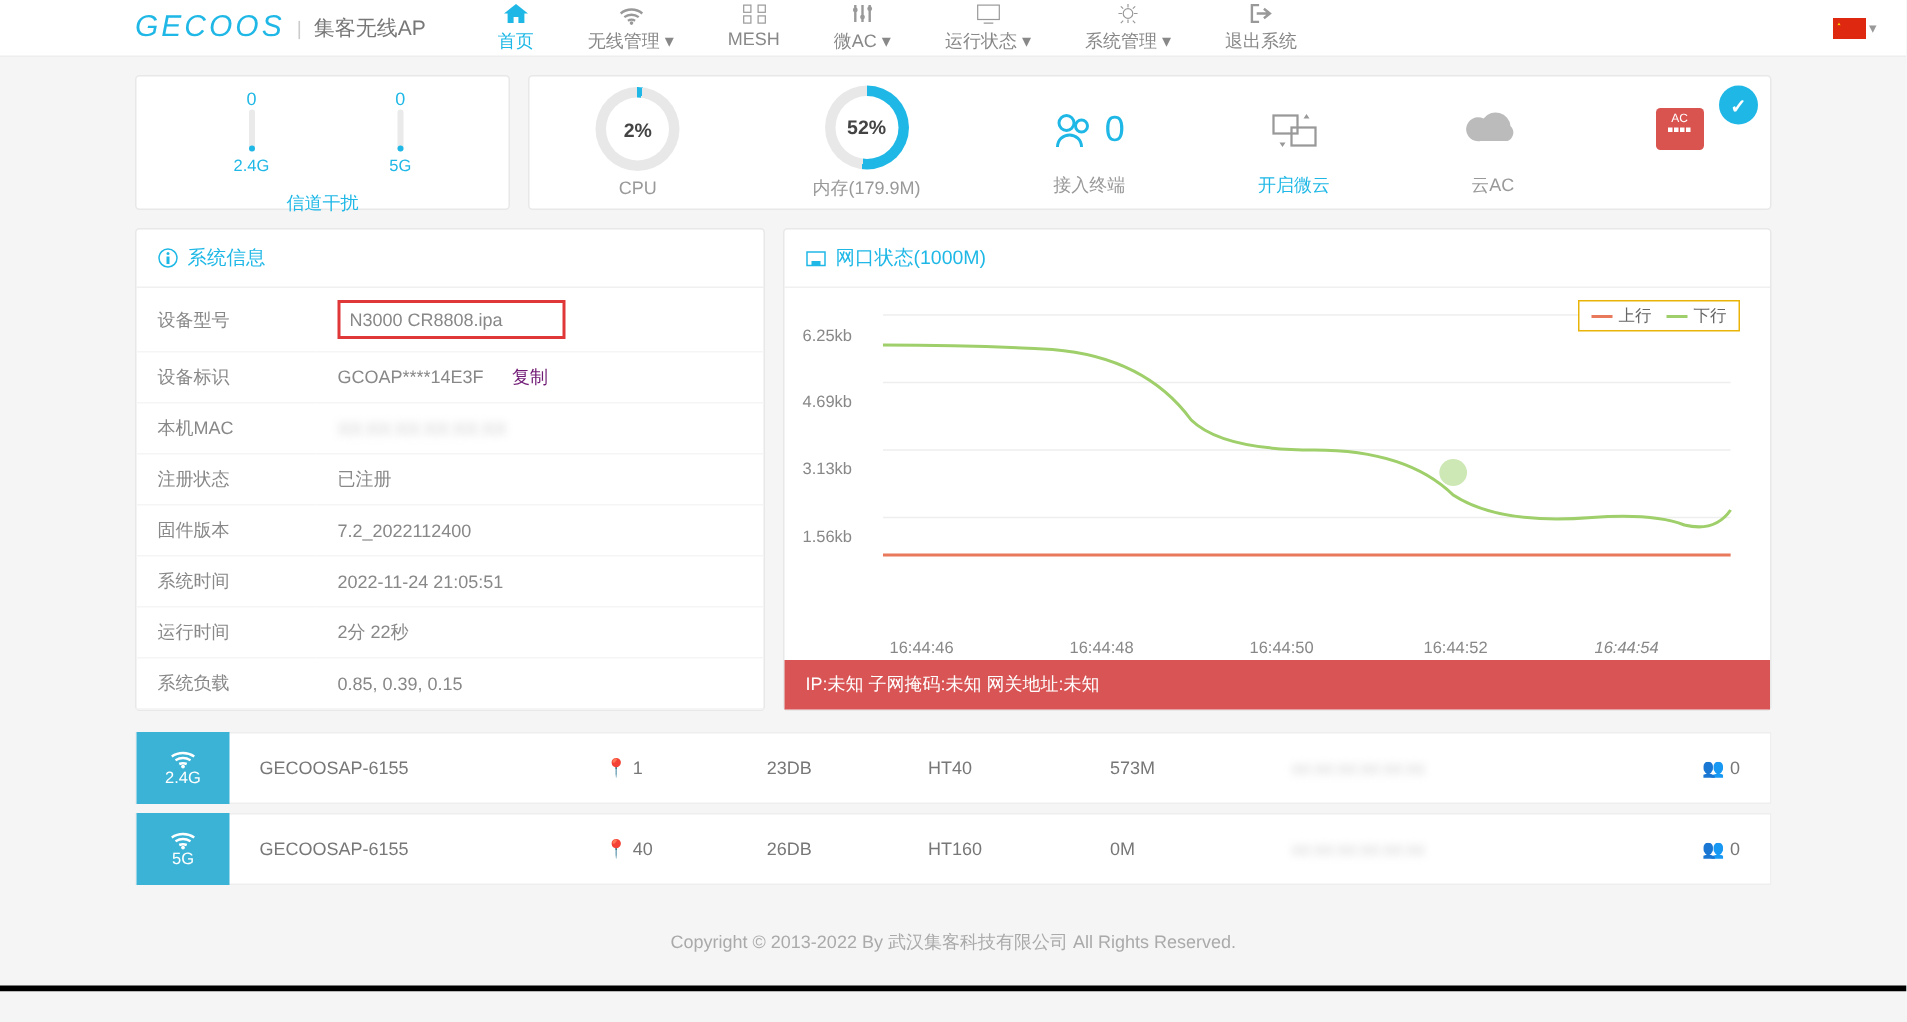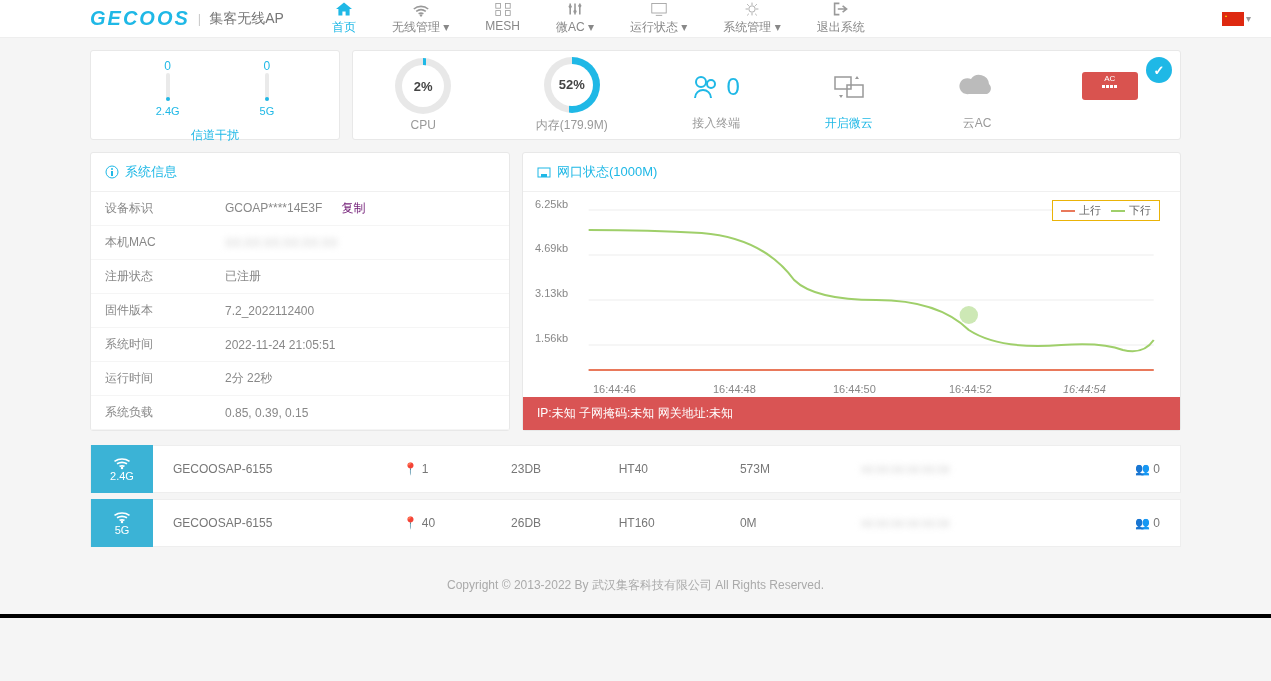--- a/index.html
+++ b/index.html
@@ -1,18 +1,18 @@
 <!DOCTYPE html>
 <html><head>
 <meta charset="utf-8">
 <style>
   * { box-sizing: border-box; margin: 0; padding: 0; }
   body { font-family: "Microsoft YaHei", Arial, sans-serif; font-size: 13px; color: #666; background: #f5f5f5; width: 1271px; }
   .topbar { height: 38px; background: #fff; display: flex; align-items: center; padding: 0 20px 0 90px; border-bottom: 1px solid #eee; }
-  .brand { color: #1fb8e6; font-size: 20px; letter-spacing: 2px; font-weight: 700; font-style: italic; }
+  .brand { color: #1fb8e6; font-size: 20px; letter-spacing: 2px; font-weight: 400; font-style: italic; }
   .brand-sep { color: #ccc; margin: 0 8px; }
   .brand-sub { color: #777; font-size: 14px; }
   .nav { display: flex; margin-left: 30px; }
   .nav-item { padding: 0 18px; text-align: right; color: #888; cursor: pointer; font-size: 12px; }
   .nav-item.active { color: #1fb8e6; }
   .nav-item svg { display: block; margin: 0 auto 2px; }
   .lang { margin-left: auto; display:flex; align-items:center; }
 
   .page { padding: 12px 90px 0; }
   .row1 { display: flex; gap: 12px; }
@@ -25,38 +25,38 @@
   .interf-val { color:#1fb8e6; font-size:12px;}
   .interf-lbl { color:#1fb8e6; font-size:11px;}
   .interf-title { color:#1fb8e6; font-size:12px; margin-top:10px;}
   .metrics { flex:1; display:flex; align-items:center; justify-content:space-around; height:90px; position:relative; }
   .metric { text-align:center; color:#999; font-size:12px; }
   .metric-val { color:#1fb8e6; font-size:24px; }
   .metric-link { cursor:pointer; }
   .donut { width:56px;height:56px;border-radius:50%;position:relative;margin:0 auto 4px;}
   .donut .inner{position:absolute;inset:7px;background:#fff;border-radius:50%;display:flex;align-items:center;justify-content:center;color:#444;font-weight:bold;font-size:13px;}
   .check-badge{position:absolute;top:6px;right:8px;width:26px;height:26px;border-radius:50%;background:#1fb8e6;display:flex;align-items:center;justify-content:center;color:#fff;font-weight:bold;}
-  .ac-badge{width:56px;height:28px;background:#d9534f;border-radius:3px;margin:0 auto 4px;color:#fff;font-size:8px;text-align:center;padding-top:2px;}
+  .ac-badge{width:32px;height:28px;background:#d9534f;border-radius:3px;margin:0 auto 4px;color:#fff;font-size:8px;text-align:center;padding-top:2px;}
 
   .row2 { display:flex; gap:12px; margin-top:12px; }
   .sysinfo { flex:0 0 420px; }
   .panel-head { padding:10px 14px; color:#1fb8e6; font-size:13px; border-bottom:1px solid #f0f0f0; display:flex; align-items:center; gap:6px;}
   .sysinfo table { width:100%; border-collapse:collapse; }
   .sysinfo td { padding:8px 14px; border-bottom:1px solid #f5f5f5; font-size:12px; color:#888;}
   .sysinfo td:first-child{width:120px; color:#888;}
   .highlight-box { border:2px solid #e03838; display:inline-block; padding:4px 40px 4px 6px; }
   .copy-link { color:#701a75; cursor:pointer; margin-left:19px;}
   .registered { color:#6cc24a; }
   .blur { filter: blur(3px); color:#ccc;}
 
   .netstat { flex:1; display:flex; flex-direction:column; }
   .chart-wrap { flex:1; position:relative; padding:8px 16px 0 4px; }
   .legend { position:absolute; right:20px; top:8px; border:1px solid #eab308; padding:2px 8px; font-size:11px; background:#fff; display:flex; gap:10px; align-items:center;}
   .legend i{display:inline-block;width:14px;height:2px;vertical-align:middle;margin-right:4px;}
-  .axis-label{position:absolute;font-size:11px;color:#888;}
+  .axis-label{position:absolute;font-size:11px;color:#888;margin-top:20px;}
   .status-bar { background:#d95454; color:#fff; font-size:12px; padding:8px 14px; }
 
   .row3 { margin-top:14px; display:flex; flex-direction:column; gap:6px;}
   .wifi-row { display:flex; align-items:center; background:#fff; border:1px solid #eee; height:48px;}
   .wifi-badge { width:62px; height:48px; background:#3bb3d6; color:#fff; display:flex; flex-direction:column; align-items:center; justify-content:center; font-size:11px;}
   .wifi-col { flex:1; text-align:left; padding:0 6px; font-size:12px; color:#777;}
   .wifi-col.c-ssid{flex:1.6; padding-left:20px;}
   .wifi-col.c-ch{flex:0.7;}
   .wifi-col.c-db{flex:0.7;}
   .wifi-col.c-ht{flex:0.8;}
@@ -217,20 +217,24 @@
       <div class="panel-head">
         <svg width="14" height="14">
             <circle cx="7" cy="7" r="6" fill="none" stroke="#1fb8e6"></circle>
             <circle cx="7" cy="4" r="1" fill="#1fb8e6"></circle>
             <rect x="6" y="6" width="2" height="5" fill="#1fb8e6"></rect>
           </svg>
         <span>系统信息</span>
       </div>
       <table>
         <tbody>
+            <tr>
+              <td>设备型号</td>
+            <td><span class="highlight-box">N3000 CR8808.ipa</span></td>
+            </tr>
         <tr>
               <td>设备标识</td>
             <td><span>GCOAP****14E3F</span><a class="copy-link">复制</a></td>
             </tr>
         <tr>
               <td>本机MAC</td>
             <td><span class="blur">XX:XX:XX:XX:XX:XX</span></td>
             </tr>
         <tr>
               <td>注册状态</td>

